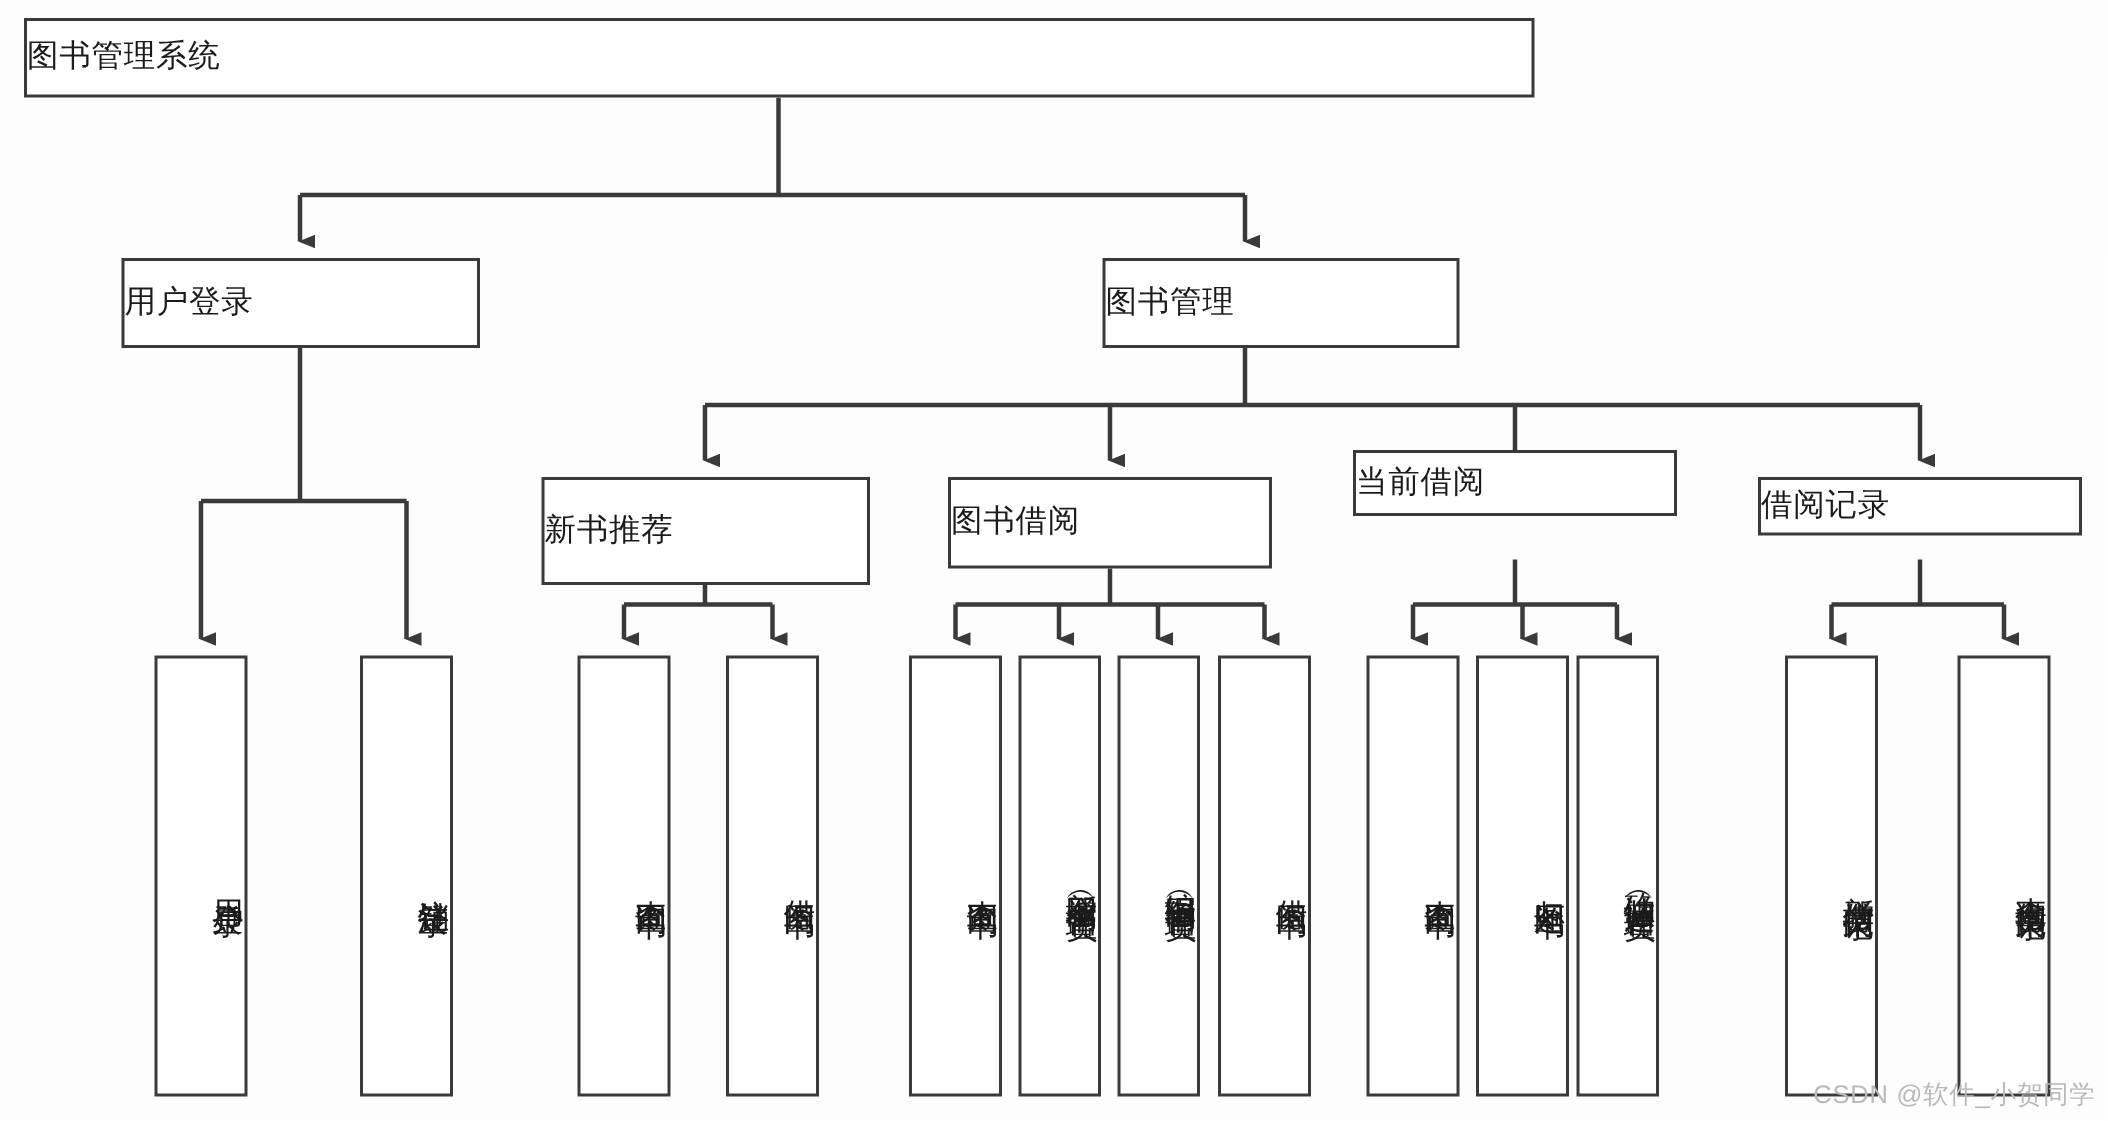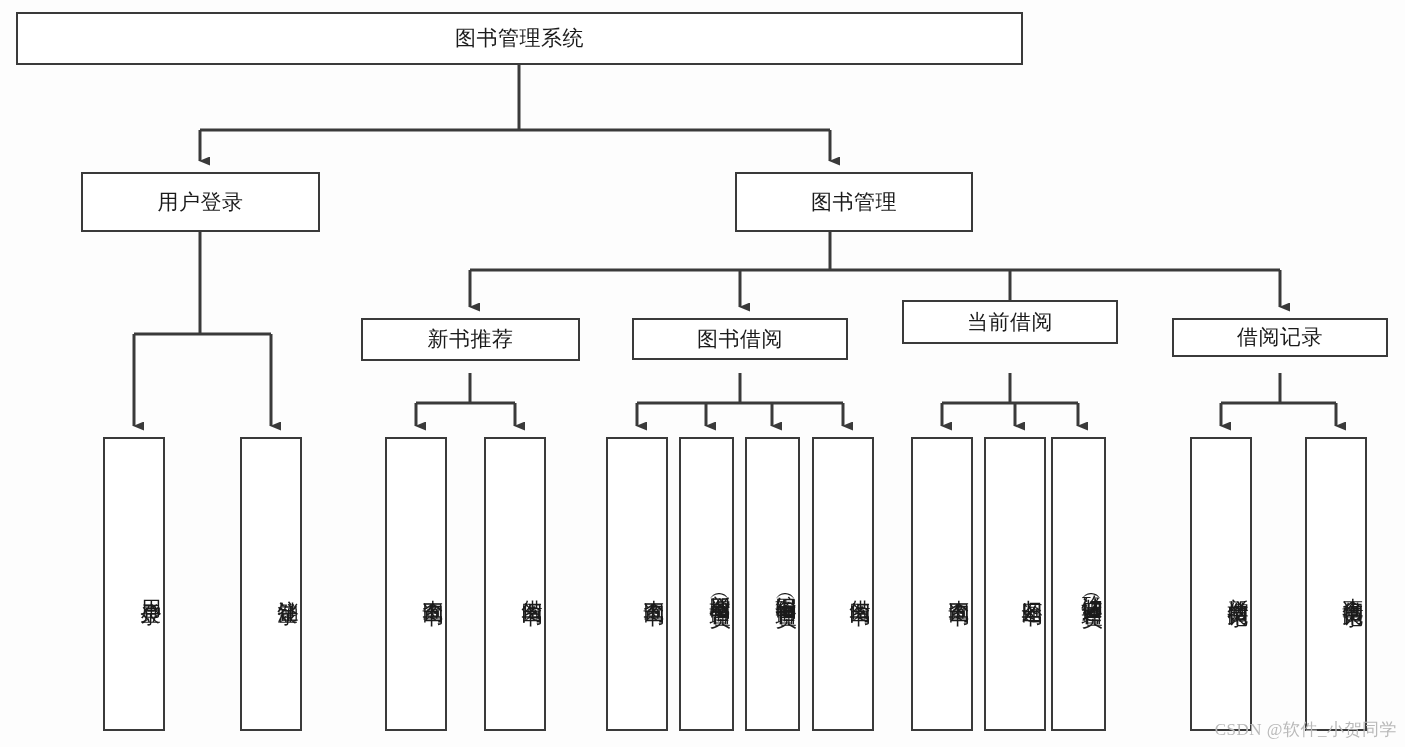--- a/index.html
+++ b/index.html
@@ -25,21 +25,21 @@
     width: 1405px;
     height: 747px;
   }
   .node {
     position: absolute;
     box-sizing: border-box;
     background: #ffffff;
     border: 2.5px solid #3a3a3a;
     display: flex;
     align-items: center;
-    justify-content: center;
+    justify-content: flex-start;
     color: #1b1b1b;
     line-height: 1.18;
     text-align: center;
   }
   .node.horizontal {
     font-size: 21px;
     letter-spacing: 0.5px;
   }
   .node.vertical {
     writing-mode: vertical-rl;
@@ -59,21 +59,20 @@
   }
   #watermark {
     position: absolute;
     right: 8px;
     bottom: 6px;
     font-size: 17px;
     color: #b9b9b9;
     white-space: nowrap;
     letter-spacing: 0.5px;
     pointer-events: none;
-    font-family: Liberation Serif, serif;
   }
 </style>
 </head>
 <body>
 
 <div id="diagram-root">
 
   <svg id="diagram-svg" viewBox="0 0 1405 747" xmlns="http://www.w3.org/2000/svg">
     <defs>
       <marker id="arrowhead" markerWidth="9" markerHeight="11" refX="4.5" refY="10" orient="auto" markerUnits="userSpaceOnUse">
@@ -128,24 +127,24 @@
     <span class="label">图书管理系统</span>
   </div>
 
   <div class="node horizontal" style="left:81px; top:172px; width:239px; height:60px;">
     <span class="label">用户登录</span>
   </div>
   <div class="node horizontal" style="left:711px; top:172px; width:238px; height:60px;margin-left:24px;">
     <span class="label">图书管理</span>
   </div>
 
-  <div class="node horizontal" style="left:361px; top:318px; width:219px; height:43px;">
+  <div class="node horizontal" style="left:361px; top:318px; width:219px; height:72px;">
     <span class="label">新书推荐</span>
   </div>
-  <div class="node horizontal" style="left:632px; top:318px; width:216px; height:42px;">
+  <div class="node horizontal" style="left:632px; top:318px; width:216px; height:61px;">
     <span class="label">图书借阅</span>
   </div>
   <div class="node horizontal" style="left:902px; top:300px; width:216px; height:44px;">
     <span class="label">当前借阅</span>
   </div>
   <div class="node horizontal" style="left:1172px; top:318px; width:216px; height:39px;">
     <span class="label">借阅记录</span>
   </div>
 
   <div class="node vertical" style="left:103px; top:437px; width:62px; height:294px;">

